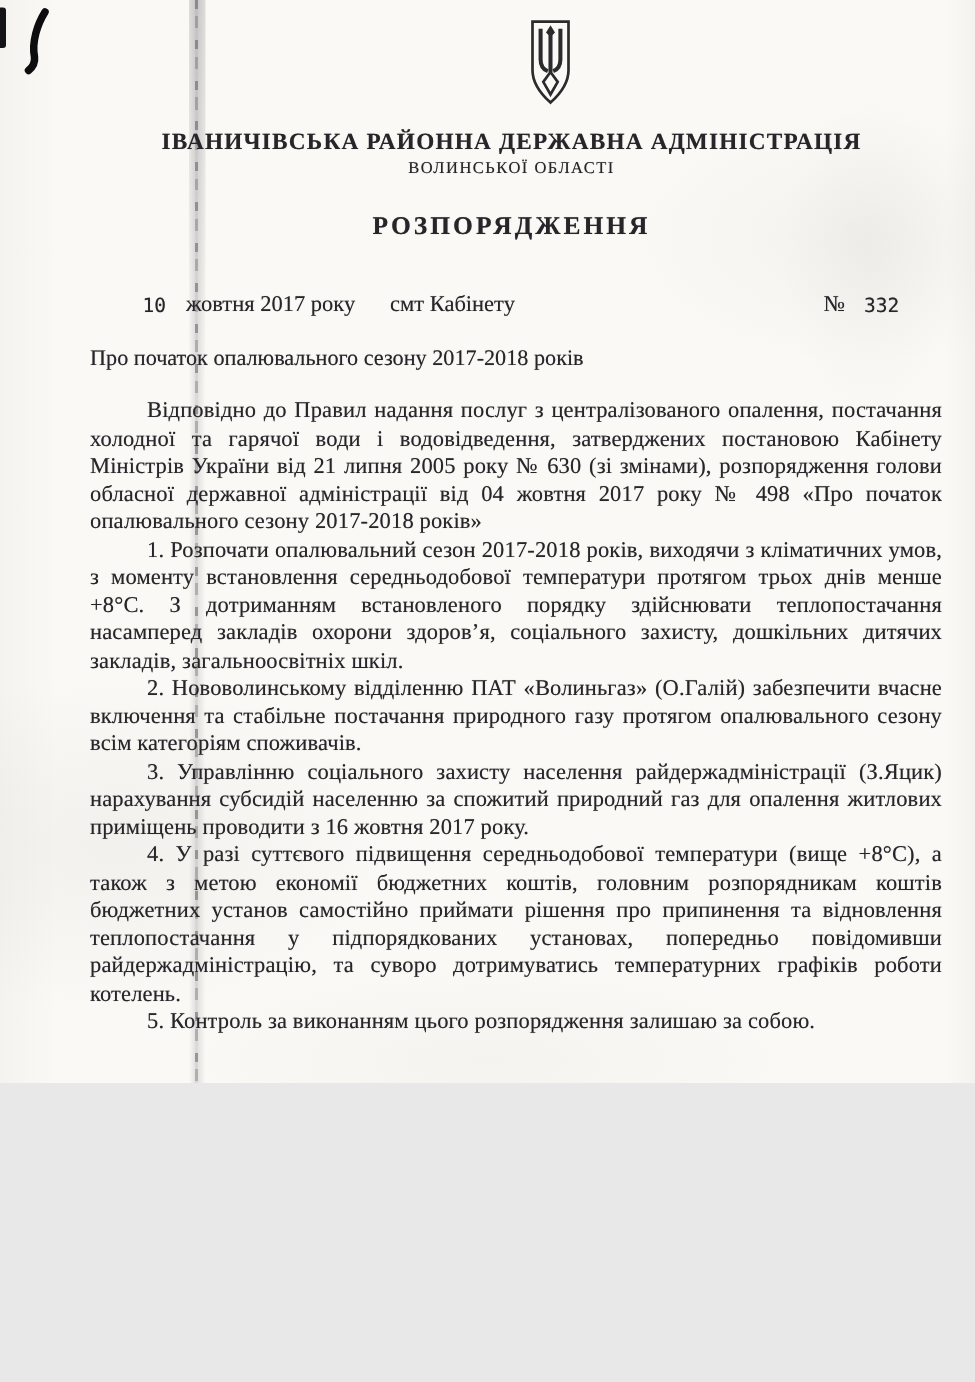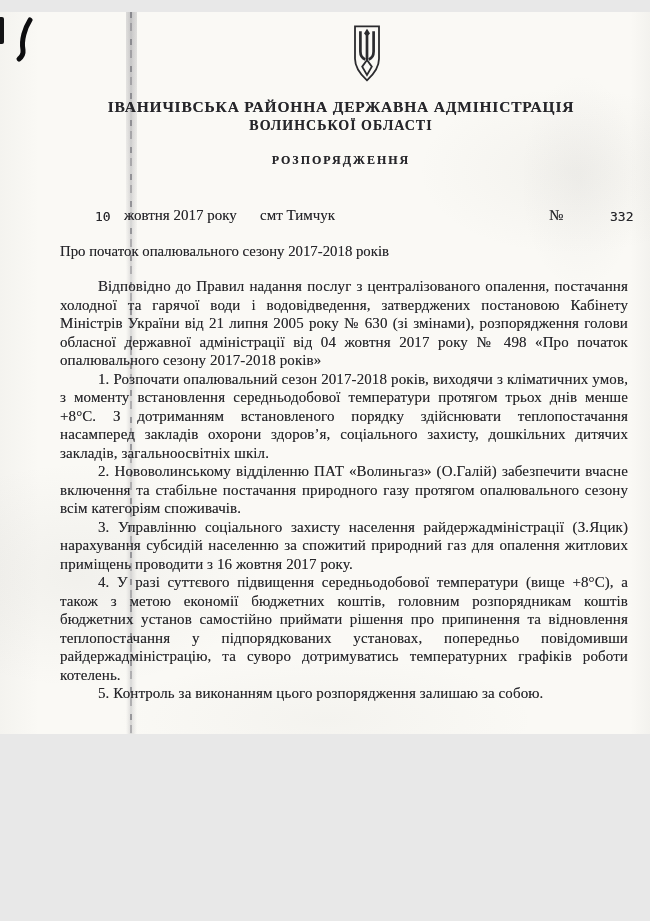--- a/index.html
+++ b/index.html
@@ -1,17 +1,17 @@
 <!DOCTYPE html>
 <html lang="uk"><head>
 <meta charset="utf-8">
 <style>
   html,body{margin:0;padding:0;background:#e8e8e8;}
   .page{
-    position:relative; width:650px; height:722px; margin:12px auto;
+    position:relative; width:650px; height:722px; margin:0 auto;
     background-color:#faf9f5;
     background-image:
       radial-gradient(ellipse 220px 120px at 88% 22%, rgba(150,148,140,0.07), rgba(150,148,140,0) 70%),
       radial-gradient(ellipse 260px 160px at 12% 78%, rgba(140,140,135,0.08), rgba(140,140,135,0) 70%),
       radial-gradient(ellipse 300px 90px at 50% 98%, rgba(150,148,140,0.06), rgba(150,148,140,0) 70%),
       linear-gradient(to right, rgba(130,130,130,0.05), rgba(130,130,130,0) 6%, rgba(130,130,130,0) 97%, rgba(130,130,130,0.06));
     overflow:hidden;
     font-family:"Liberation Serif", serif;
     color:#26262a;
   }
@@ -33,30 +33,30 @@
   .fold-streak::after{
     content:""; position:absolute; left:0; top:0; width:100%; height:260px;
     background:linear-gradient(to bottom, rgba(70,70,80,0.16), rgba(70,70,80,0));
   }
   .edge-sliver{ left:0; top:5px; width:4px; height:27px; background:#141416; border-radius:0 2px 2px 0; }
 
   
   .emblem{ left:349px; top:12px; }
   .org-block{ left:40px; right:8px; top:86px; text-align:center; }
   .org-line1{ font-weight:bold; font-size:15.5px; letter-spacing:0.8px; }
-  .org-line2{ font-weight:bold; font-size:14px; letter-spacing:1px; margin-top:2px;text-align:center; }
-  .doc-type{ left:40px; right:8px; top:141px; text-align:center; font-weight:bold; font-size:12px; letter-spacing:2px; }
+  .org-line2{ font-weight:normal; font-size:11px; letter-spacing:1px; margin-top:2px;text-align:center; }
+  .doc-type{ left:40px; right:8px; top:141px; text-align:center; font-weight:bold; font-size:17px; letter-spacing:2px; }
 
   
   .mono{ font-family:"DejaVu Sans Mono", monospace; font-size:13px; }
   .date-day{ left:95px; top:197px; }
   .date-monthyear{ left:124px; top:195px; font-size:15px; }
   .date-place{ left:260px; top:195px; font-size:15px; }
   .no-sign{ left:549px; top:195px; font-size:15px; }
-  .no-value{ left:610px; top:197px; }
+  .no-value{ left:576px; top:197px; }
 
   .subject{ left:60px; right:30px; top:231px; text-align:left; font-size:14.8px; }
 
   
   .body-text{ left:60px; top:265px; width:568px; font-size:15px; line-height:18.5px; text-align:justify; }
   .body-text p{ margin:0; text-indent:38px; letter-spacing:0.1px; }
 
   
   .sign-title{ left:62px; top:819px; font-size:15px; }
   .sign-name{ left:503px; top:820px; font-size:14.5px; font-weight:bold; letter-spacing:0.5px;text-decoration:underline; }
@@ -105,21 +105,21 @@
     <use href="#tryzub"></use>
   </svg>
   <div class="abs org-block scan-text">
     <div class="org-line1">ІВАНИЧІВСЬКА  РАЙОННА ДЕРЖАВНА АДМІНІСТРАЦІЯ</div>
     <div class="org-line2">ВОЛИНСЬКОЇ ОБЛАСТІ</div>
   </div>
   <div class="abs doc-type scan-text">РОЗПОРЯДЖЕННЯ</div>
 
   <span class="abs date-day mono scan-text">10</span>
   <span class="abs date-monthyear scan-text">жовтня 2017 року</span>
-  <span class="abs date-place scan-text">смт  Тимчук</span>
+  <span class="abs date-place scan-text">смт  Кабінету</span>
   <span class="abs no-sign scan-text">№</span>
   <span class="abs no-value mono scan-text">332</span>
 
   <div class="abs subject scan-text">Про початок опалювального сезону 2017-2018 років</div>
 
   <div class="abs body-text scan-text">
     <p>Відповідно до Правил надання послуг з централізованого опалення, постачання холодної та гарячої води і водовідведення, затверджених постановою Кабінету Міністрів України від 21 липня 2005 року № 630 (зі змінами), розпорядження голови обласної державної адміністрації від 04 жовтня 2017 року № 498 «Про початок опалювального сезону 2017-2018 років»</p>
     <p>1. Розпочати опалювальний сезон 2017-2018 років, виходячи з кліматичних умов, з моменту встановлення середньодобової температури протягом трьох днів менше +8°С. З дотриманням встановленого порядку здійснювати теплопостачання насамперед закладів охорони здоров’я, соціального захисту, дошкільних дитячих закладів, загальноосвітніх шкіл.</p>
     <p>2. Нововолинському відділенню ПАТ «Волиньгаз» (О.Галій) забезпечити вчасне включення та стабільне постачання природного газу протягом опалювального сезону всім категоріям споживачів.</p>
     <p>3. Управлінню соціального захисту населення райдержадміністрації (З.Яцик) нарахування субсидій населенню за спожитий природний газ для опалення житлових  приміщень проводити з 16 жовтня 2017 року.</p>

